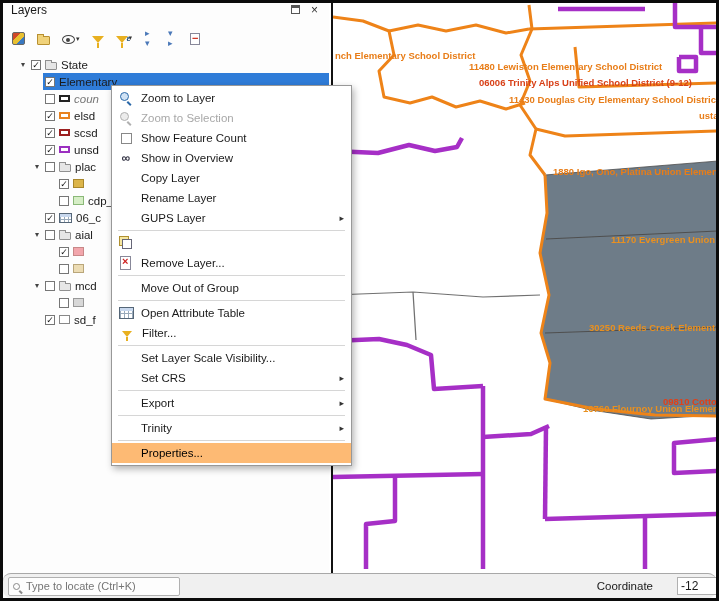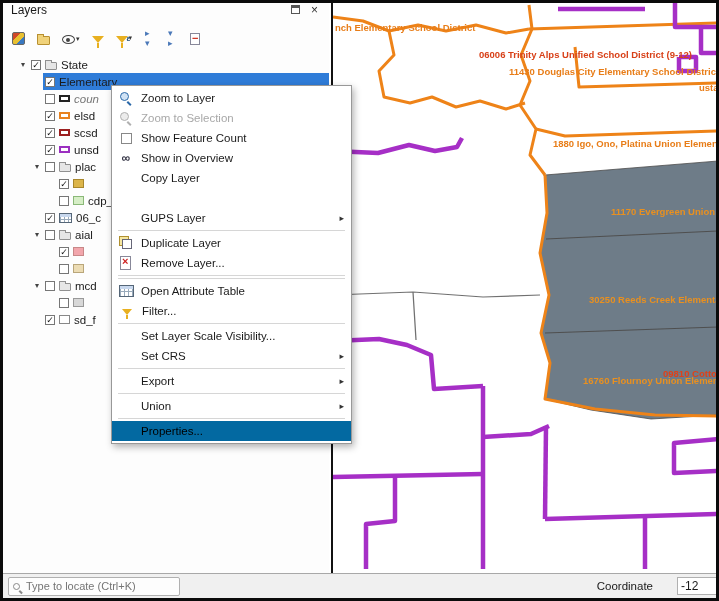--- a/index.html
+++ b/index.html
@@ -62,21 +62,21 @@
     background-size:100% 100%,4px 5px,4px 5px;}
   .gfolder{width:12px;height:8px;background:#e6e6e6;border:1px solid #909090;border-radius:1px;position:relative;flex:none;margin-top:2px;}
   .gfolder::before{content:"";position:absolute;left:-1px;top:-3px;width:5px;height:2px;background:#e6e6e6;border:1px solid #909090;border-bottom:none;}
   .tlabel{white-space:nowrap;}
   .tlabel.ital{font-style:italic;color:#777;}
   
   .cmenu{position:absolute;left:108px;top:82px;width:241px;background:#fff;border:1px solid #989898;
     box-shadow:2px 3px 7px rgba(0,0,0,.3);padding:2px 0;z-index:20;font-size:11.5px;}
   .mitem{display:flex;align-items:center;height:20px;padding:0 7px 0 6px;gap:7px;}
   .mitem.dis{color:#a8a8a8;}
-  .mitem.hi{background:#0369a1;color:#000;}
+  .mitem.hi{background:#fdba74;color:#000;}
   .mi{width:16px;height:14px;display:flex;align-items:center;justify-content:center;flex:none;position:relative;}
   .mlabel{flex:1;white-space:nowrap;}
   .marrow{font-size:9px;color:#333;flex:none;}
   .msep{height:1px;background:#d6d6d6;margin:2px 6px;}
   .mi-magnifier::before{content:"";position:absolute;left:2px;top:1px;width:7px;height:7px;border:1.6px solid #2a68a8;border-radius:50%;background:#cfe2f5;}
   .mi-magnifier::after{content:"";position:absolute;left:10px;top:10px;width:5px;height:2px;background:#2a68a8;transform:rotate(45deg);transform-origin:0 0;}
   .dis .mi-magnifier::before{border-color:#b0b0b0;background:#ececec;}
   .dis .mi-magnifier::after{background:#b0b0b0;}
   .mi-overview::before{content:"∞";font-size:12px;font-weight:bold;color:#334;}
   .mi-checkbox::before{content:"";width:9px;height:9px;border:1px solid #888;background:#fff;display:block;}
@@ -86,25 +86,25 @@
   .mi-remove-layer::after{content:"×";position:absolute;left:4px;top:-1px;color:#cc2020;font-size:11px;font-weight:bold;}
   .mi-attribute-table::before{content:"";display:block;width:13px;height:10px;border:1px solid #567;background-color:#fff;
     background-image:linear-gradient(#c8d8ee 3px,transparent 3px),
       linear-gradient(to right,#9ab 1px,transparent 1px),linear-gradient(#9ab 1px,transparent 1px);
     background-size:100% 100%,4px 5px,4px 5px;}
   .mi-filter{width:0 !important;height:0 !important;border-left:5px solid transparent;border-right:5px solid transparent;border-top:6px solid #e8b020;margin:2px 3px 0 4px;}
   .mi-filter::after{content:"";position:absolute;left:-1px;top:0;width:2px;height:4px;background:#e8b020;}
   
   .map{position:absolute;left:328px;top:0;width:385px;height:570px;background:#fff;border-left:2px solid #111;overflow:hidden;}
   .map svg{position:absolute;left:0;top:0;}
-  .maplabels{position:absolute;inset:0;pointer-events:none;}
+  .maplabels{position:absolute;inset:0;pointer-events:none;margin-top:28px;}
   .mlbl{position:absolute;font-size:9.5px;font-weight:600;white-space:nowrap;line-height:1;}
   
   .statusbar{position:absolute;left:0;bottom:0;width:713px;height:25px;background:#f0f0f0;border-top:1px solid #a8a8a8;
-    display:flex;align-items:center;padding:0 0 0 5px;font-size:11.5px;}
+    display:flex;align-items:center;padding:0 0 0 5px;font-size:11.5px;border-radius:8px;}
   .locator{display:flex;align-items:center;gap:4px;width:172px;height:19px;background:#fdfdfd;border:1px solid #b0b0b0;border-radius:2px;padding:0 4px;}
   .loc-mag{width:7px;height:7px;border:1.4px solid #8a8a8a;border-radius:50%;position:relative;flex:none;}
   .loc-mag::after{content:"";position:absolute;left:6px;top:6px;width:4px;height:1.5px;background:#8a8a8a;transform:rotate(45deg);transform-origin:0 0;}
   .locator input{border:none;outline:none;background:transparent;font-size:11px;width:140px;font-family:inherit;color:#333;}
   .coordlabel{margin-left:auto;margin-right:24px;}
   .coordbox{width:42px;height:18px;background:#fff;border:1px solid #b0b0b0;font-size:12px;padding:1px 3px;margin-right:-3px;}
 </style>
 </head>
 <body>
 
@@ -317,20 +317,21 @@
         <path d="M62,472 L62,518 L33,521 L33,566"></path>
         <path d="M150,434 L198,431 L216,423"></path>
         <path d="M213,423 L212,516"></path>
         <path d="M212,516 L385,511"></path>
         <path d="M312,514 L312,566"></path>
         <path d="M385,436 L341,440 L341,470 L385,468"></path>
       </g>
     </svg>
     <div class="maplabels">
         <div class="mlbl" style="left: 2px; top: 20px; color: rgb(232, 125, 24);">nch Elementary School District</div>
+        <div class="mlbl" style="left: 136px; top: 31px; color: rgb(232, 125, 24);">11480 Lewiston Elementary School District</div>
         <div class="mlbl" style="left: 146px; top: 47px; color: rgb(216, 64, 24);">06006 Trinity Alps Unified School District (9-12)</div>
         <div class="mlbl" style="left: 176px; top: 64px; color: rgb(232, 125, 24);">11430 Douglas City Elementary School District</div>
         <div class="mlbl" style="left: 366px; top: 80px; color: rgb(232, 125, 24);">usta</div>
         <div class="mlbl" style="left: 220px; top: 136px; color: rgb(232, 125, 24);">1880 Igo, Ono, Platina Union Elementa</div>
         <div class="mlbl" style="left: 278px; top: 204px; color: rgb(232, 144, 32);">11170 Evergreen Union El</div>
         <div class="mlbl" style="left: 256px; top: 292px; color: rgb(232, 144, 32);">30250 Reeds Creek Elementary</div>
         <div class="mlbl" style="left: 330px; top: 366px; color: rgb(224, 64, 24);">09810 Cotton</div>
         <div class="mlbl" style="left: 250px; top: 373px; color: rgb(232, 144, 32);">16760 Flournoy Union Elemen</div>
       </div>
   </div>
@@ -351,36 +352,40 @@
       <div class="mitem">
         <span class="mi mi-overview"></span>
         <span class="mlabel">Show in Overview</span>
       </div>
       <div class="mitem">
         <span class="mi"></span>
         <span class="mlabel">Copy Layer</span>
       </div>
       <div class="mitem">
         <span class="mi"></span>
+        <span class="mlabel">Rename Layer</span>
       </div>
       <div class="mitem">
         <span class="mi"></span>
         <span class="mlabel">GUPS Layer</span>
         <span class="marrow">▸</span>
       </div>
       <div class="msep"></div>
       <div class="mitem">
         <span class="mi mi-duplicate-layer"></span>
-        <span class="mlabel">Duplicate Layer</span>
       </div>
       <div class="mitem">
         <span class="mi mi-remove-layer"></span>
         <span class="mlabel">Remove Layer...</span>
       </div>
       <div class="msep"></div>
+      <div class="mitem">
+        <span class="mi"></span>
+        <span class="mlabel">Move Out of Group</span>
+      </div>
       <div class="msep"></div>
       <div class="mitem">
         <span class="mi mi-attribute-table"></span>
         <span class="mlabel">Open Attribute Table</span>
       </div>
       <div class="mitem">
         <span class="mi mi-filter"></span>
         <span class="mlabel">Filter...</span>
       </div>
       <div class="msep"></div>
@@ -395,21 +400,21 @@
       </div>
       <div class="msep"></div>
       <div class="mitem">
         <span class="mi"></span>
         <span class="mlabel">Export</span>
         <span class="marrow">▸</span>
       </div>
       <div class="msep"></div>
       <div class="mitem">
         <span class="mi"></span>
-        <span class="mlabel">Union</span>
+        <span class="mlabel">Trinity</span>
         <span class="marrow">▸</span>
       </div>
       <div class="msep"></div>
       <div class="mitem hi">
         <span class="mi"></span>
         <span class="mlabel">Properties...</span>
       </div>
     </div>
 
   <div class="statusbar">

